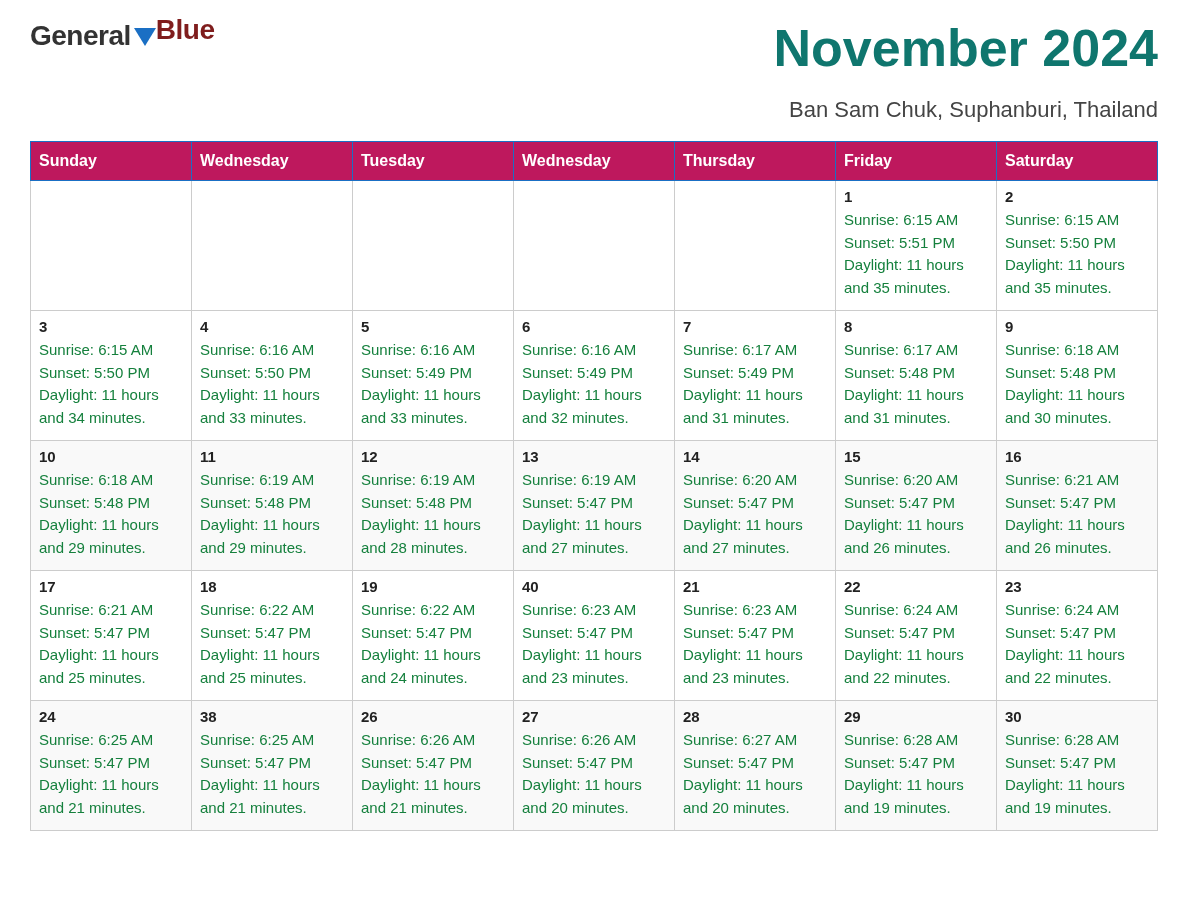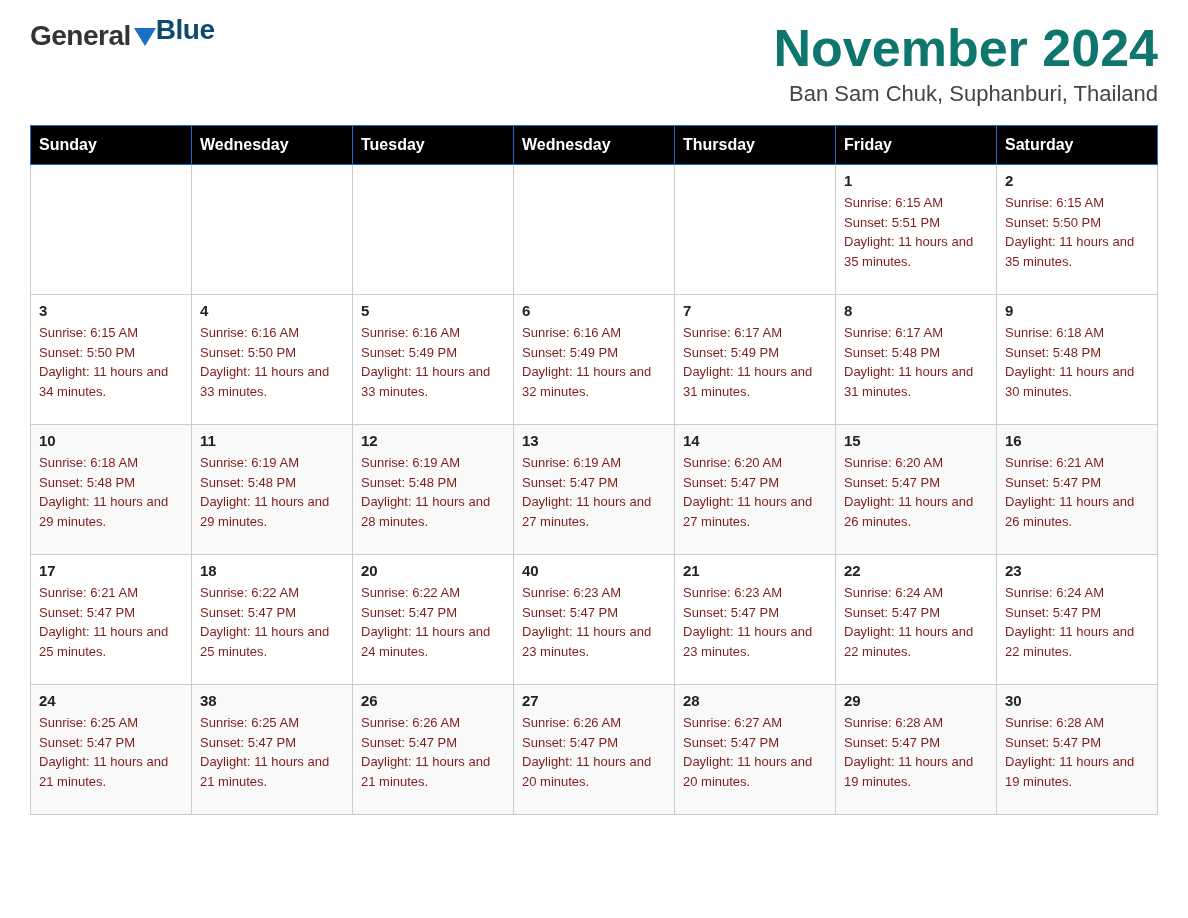--- a/index.html
+++ b/index.html
@@ -24,45 +24,45 @@
     }
     #logo-text-general {
       font-size: 28px;
       font-weight: bold;
       color: #333;
       letter-spacing: -0.5px;
     }
     #logo-text-blue {
       font-size: 28px;
       font-weight: bold;
-      color: #0c4a6e;
+      color: #7f1d1d;
       letter-spacing: -0.5px;
       margin-top: -6px;
     }
     #title-block {
       text-align: right;
     }
     #month-title {
       font-size: 52px;
       font-weight: bold;
       color: #0f766e;
       line-height: 1.1;
     }
     #location-title {
       font-size: 22px;
       color: #444;
-      margin-top: 4px;
+      margin-top: 20px;
     }
     table {
       width: 100%;
       border-collapse: collapse;
       table-layout: fixed;
     }
     thead tr th {
-      background-color: #000000;
+      background-color: #be185d;
       color: #fff;
       font-size: 16px;
       font-weight: bold;
       padding: 10px 8px;
       text-align: left;
       border: 1px solid #1a6fc4;
     }
     tbody tr td {
       vertical-align: top;
       border: 1px solid #ccc;
@@ -73,22 +73,22 @@
       height: 130px;
     }
     .day-number {
       font-size: 15px;
       font-weight: bold;
       color: #222;
       display: block;
       margin-bottom: 4px;
     }
     .day-info {
-      font-size: 13px;
-      color: #7f1d1d;
+      font-size: 15px;
+      color: #15803d;
       line-height: 1.5;
     }
     tbody tr td.empty {
       background: #fff;
     }
     tbody tr:nth-child(odd) td {
       background-color: #f9f9f9;
     }
     tbody tr:nth-child(even) td {
       background-color: #fff;
@@ -208,21 +208,21 @@
       <tr>
         <td>
           <span class="day-number">17</span>
           <div class="day-info">Sunrise: 6:21 AM<br>Sunset: 5:47 PM<br>Daylight: 11 hours and 25 minutes.</div>
         </td>
         <td>
           <span class="day-number">18</span>
           <div class="day-info">Sunrise: 6:22 AM<br>Sunset: 5:47 PM<br>Daylight: 11 hours and 25 minutes.</div>
         </td>
         <td>
-          <span class="day-number">20</span>
+          <span class="day-number">19</span>
           <div class="day-info">Sunrise: 6:22 AM<br>Sunset: 5:47 PM<br>Daylight: 11 hours and 24 minutes.</div>
         </td>
         <td>
           <span class="day-number">40</span>
           <div class="day-info">Sunrise: 6:23 AM<br>Sunset: 5:47 PM<br>Daylight: 11 hours and 23 minutes.</div>
         </td>
         <td>
           <span class="day-number">21</span>
           <div class="day-info">Sunrise: 6:23 AM<br>Sunset: 5:47 PM<br>Daylight: 11 hours and 23 minutes.</div>
         </td>

